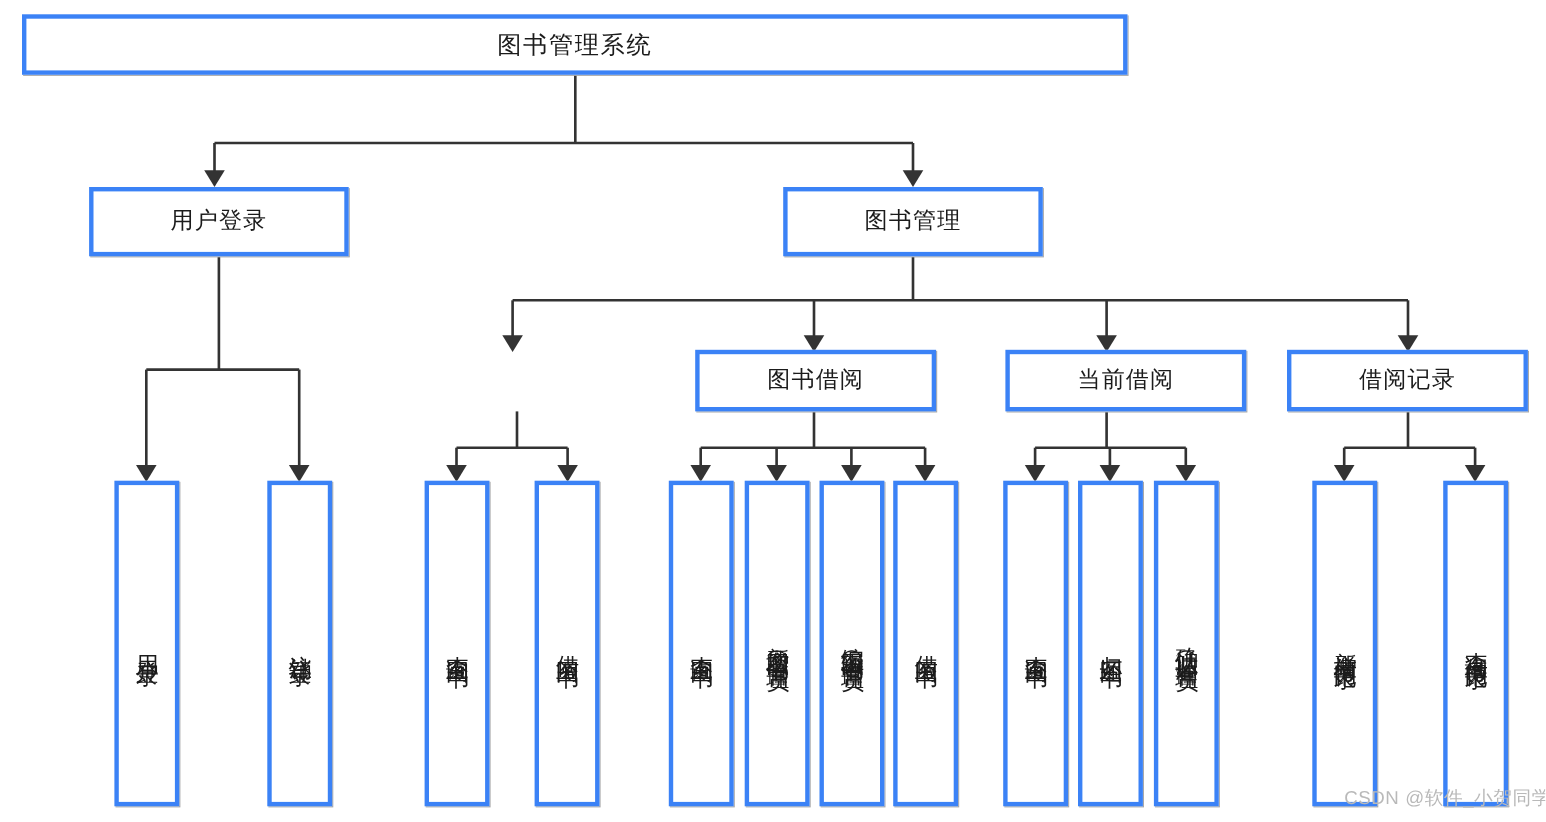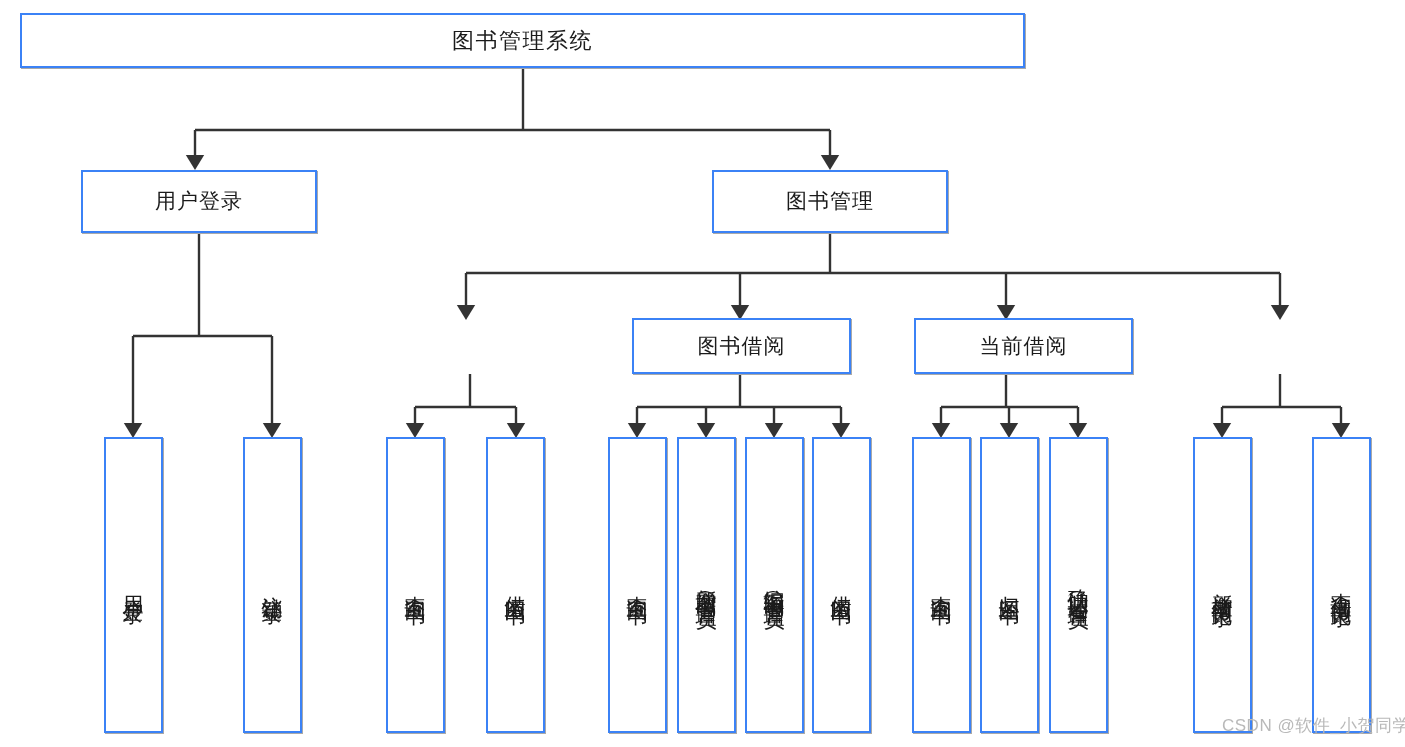--- a/index.html
+++ b/index.html
@@ -23,21 +23,21 @@
     left: 0;
     top: 0;
     width: 1405px;
     height: 747px;
     pointer-events: none;
   }
   .node {
     position: absolute;
     box-sizing: border-box;
     background: #ffffff;
-    border: 2px solid #3b82f6;
+    border: 4px solid #3b82f6;
     box-shadow: 1px 1px 0 0 #a9a9a9;
     display: flex;
     align-items: center;
     justify-content: center;
     overflow: hidden;
   }
   .node-label {
     color: #1b1b1b;
     text-align: center;
     line-height: 1.18;
@@ -134,20 +134,23 @@
   <div class="node horizontal" style="left:712px; top:170px; width:236px; height:63px;">
     <span class="node-label">图书管理</span>
   </div>
 
   <div class="node horizontal" style="left:632px; top:318px; width:219px; height:56px;align-items:center;">
     <span class="node-label">图书借阅</span>
   </div>
   <div class="node horizontal" style="left:902px; top:318px; width:219px; height:56px;margin-left:12px;">
     <span class="node-label">当前借阅</span>
   </div>
+  <div class="node horizontal" style="left:1170px; top:318px; width:219px; height:56px;">
+    <span class="node-label">借阅记录</span>
+  </div>
 
   <div class="node vertical" style="left:104px; top:437px; width:59px; height:296px;">
     <span class="node-label">用户登录</span>
   </div>
   <div class="node vertical" style="left:243px; top:437px; width:59px; height:296px;">
     <span class="node-label">注销登录</span>
   </div>
 
   <div class="node vertical" style="left:386px; top:437px; width:59px; height:296px;">
     <span class="node-label">查询图书</span>

